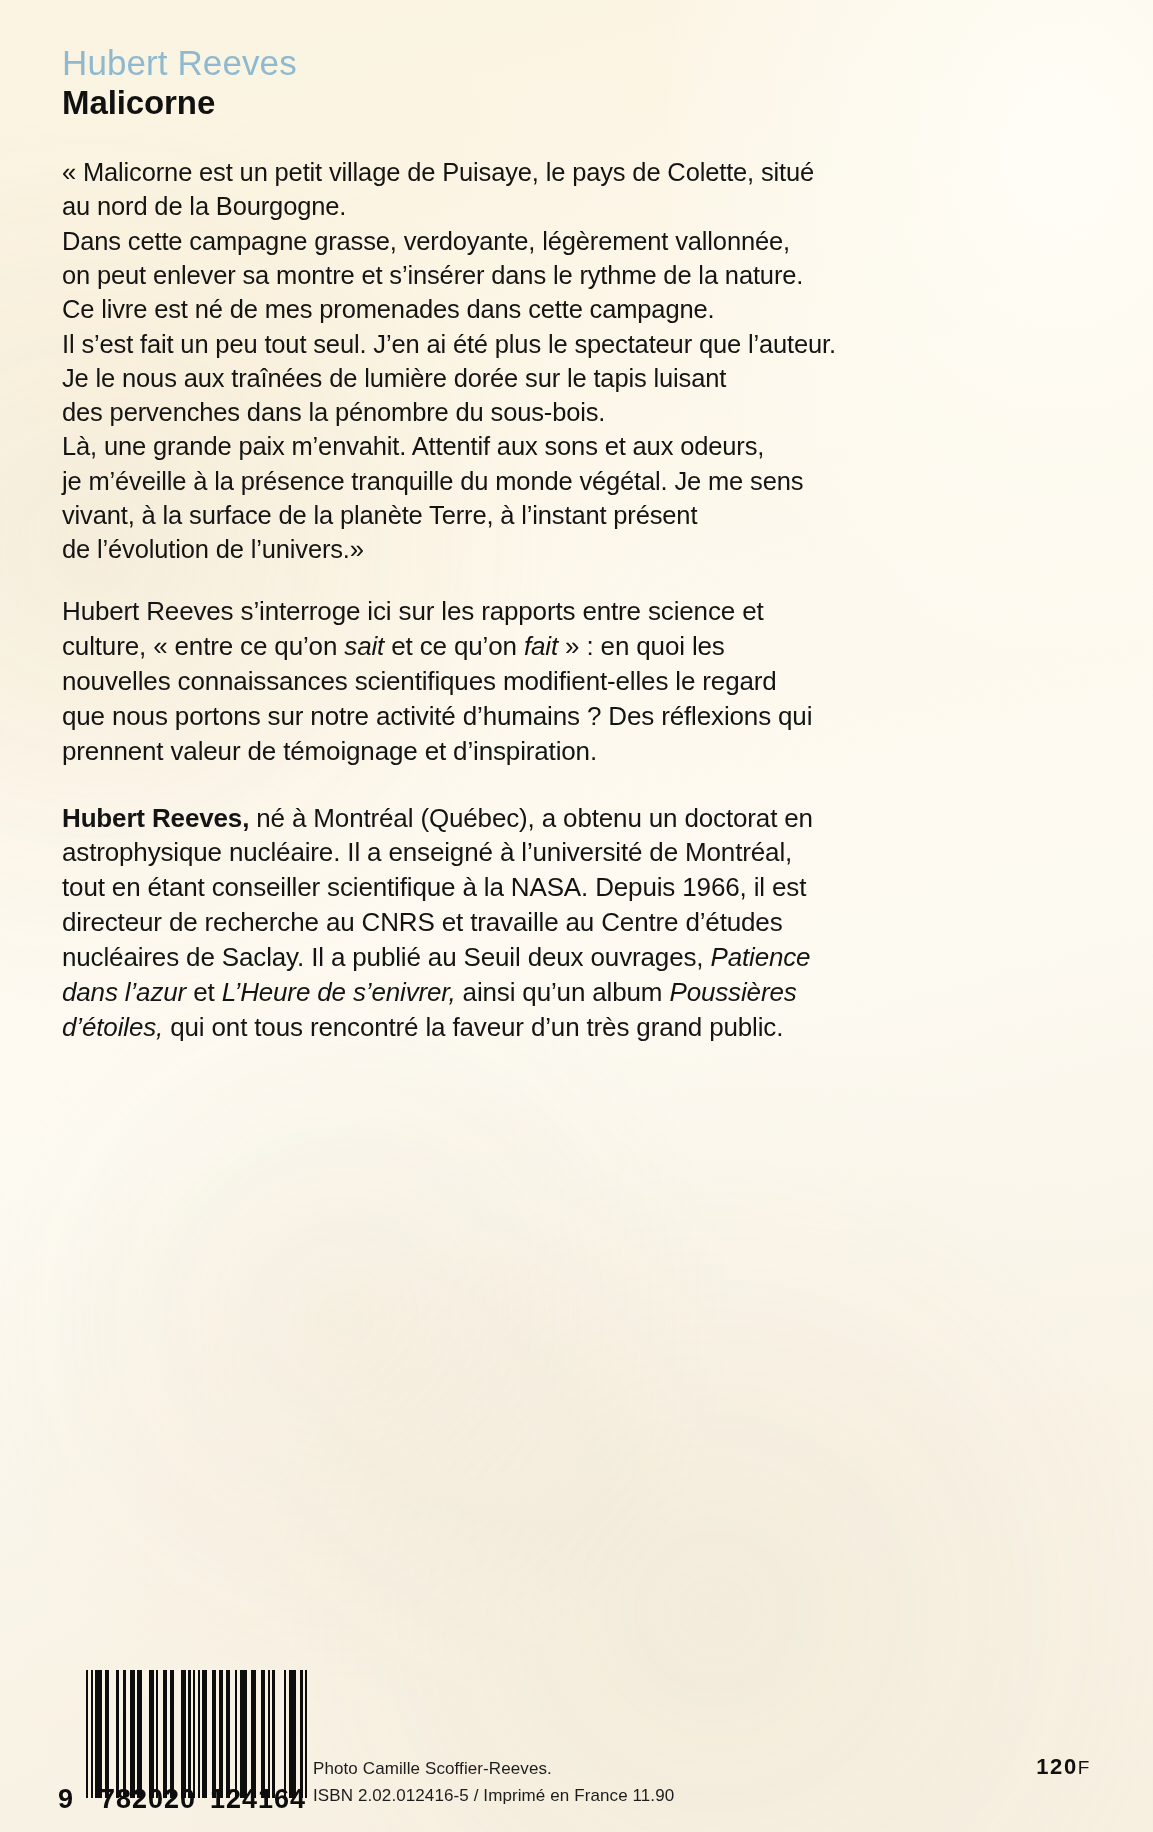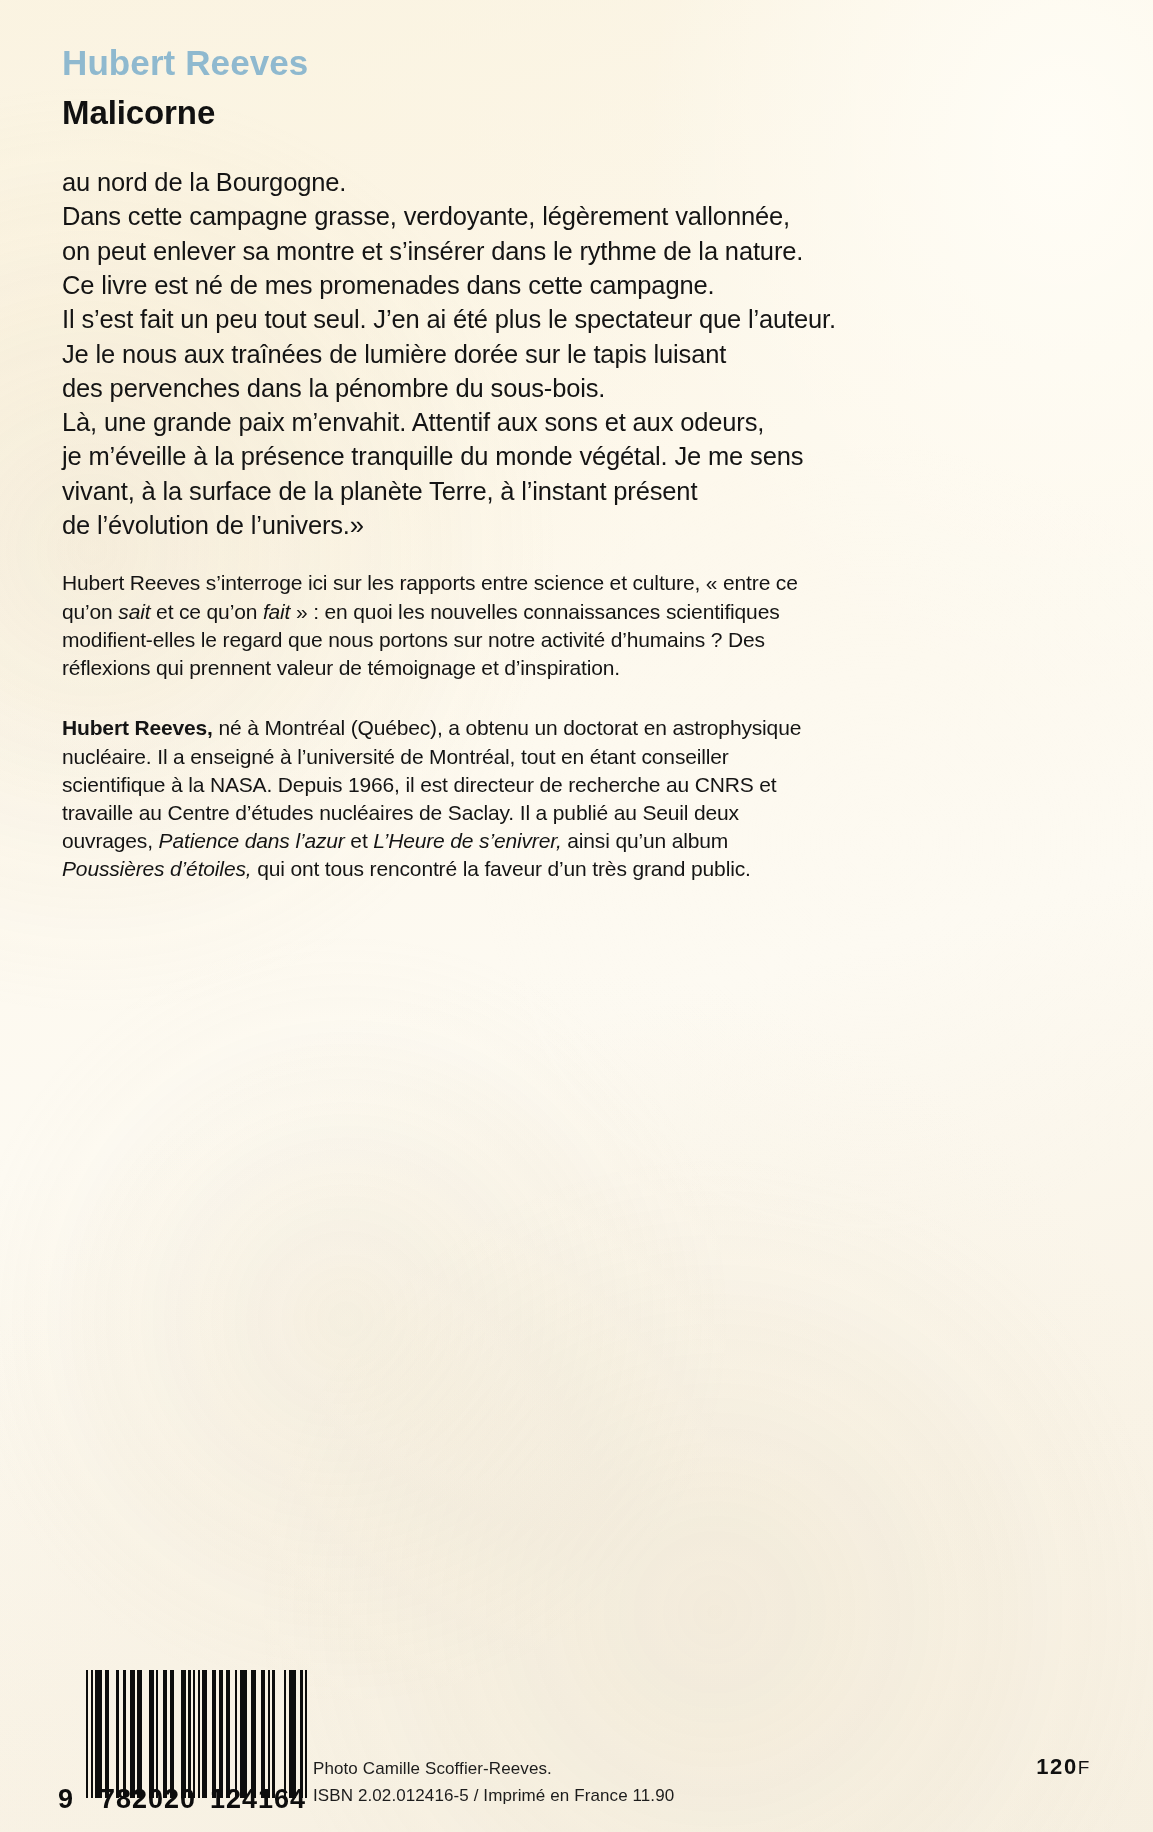--- a/index.html
+++ b/index.html
@@ -45,22 +45,22 @@
     top: 44px;
     width: 760px;
   }
 
   
   .author-name {
     font-size: 35px;
     line-height: 1.08;
     color: #8fb9cf;
     letter-spacing: .1px;
-    margin: 0 0 13px 0;
-    font-weight: 700;
+    margin: 0 0 3px 0;
+    font-weight: 400;
   }
 
   .book-title {
     font-size: 33px;
     line-height: 1.1;
     font-weight: 700;
     color: #111111;
     letter-spacing: -.1px;
     margin: 0 0 4px 0;
   }
@@ -85,21 +85,21 @@
     letter-spacing: -.15px;
     color: #141414;
   }
 
   .quote-block .qline {
     display: block;
     white-space: nowrap;
   }
 
   .para {
-    font-size: 21px;
+    font-size: 26px;
     line-height: 1.345;
     letter-spacing: -.15px;
     color: #141414;
     margin: 27px 0 0 0;
   }
 
   .para.bio {
     margin-top: 32px;
   }
 
@@ -193,20 +193,21 @@
   <div class="content">
 
     <div class="masthead">
       <div class="author-name">Hubert Reeves</div>
       <h1 class="book-title">Malicorne</h1>
     </div>
 
     <div class="blurb">
 
       <div class="quote-block">
+        <span class="qline">« Malicorne est un petit village de Puisaye, le pays de Colette, situé</span>
         <span class="qline">au nord de la Bourgogne.</span>
         <span class="qline">Dans cette campagne grasse, verdoyante, légèrement vallonnée,</span>
         <span class="qline">on peut enlever sa montre et s’insérer dans le rythme de la nature.</span>
         <span class="qline">Ce livre est né de mes promenades dans cette campagne.</span>
         <span class="qline">Il s’est fait un peu tout seul. J’en ai été plus le spectateur que l’auteur.</span>
         <span class="qline">Je le nous aux traînées de lumière dorée sur le tapis luisant</span>
         <span class="qline">des pervenches dans la pénombre du sous-bois.</span>
         <span class="qline">Là, une grande paix m’envahit. Attentif aux sons et aux odeurs,</span>
         <span class="qline">je m’éveille à la présence tranquille du monde végétal. Je me sens</span>
         <span class="qline">vivant, à la surface de la planète Terre, à l’instant présent</span>

